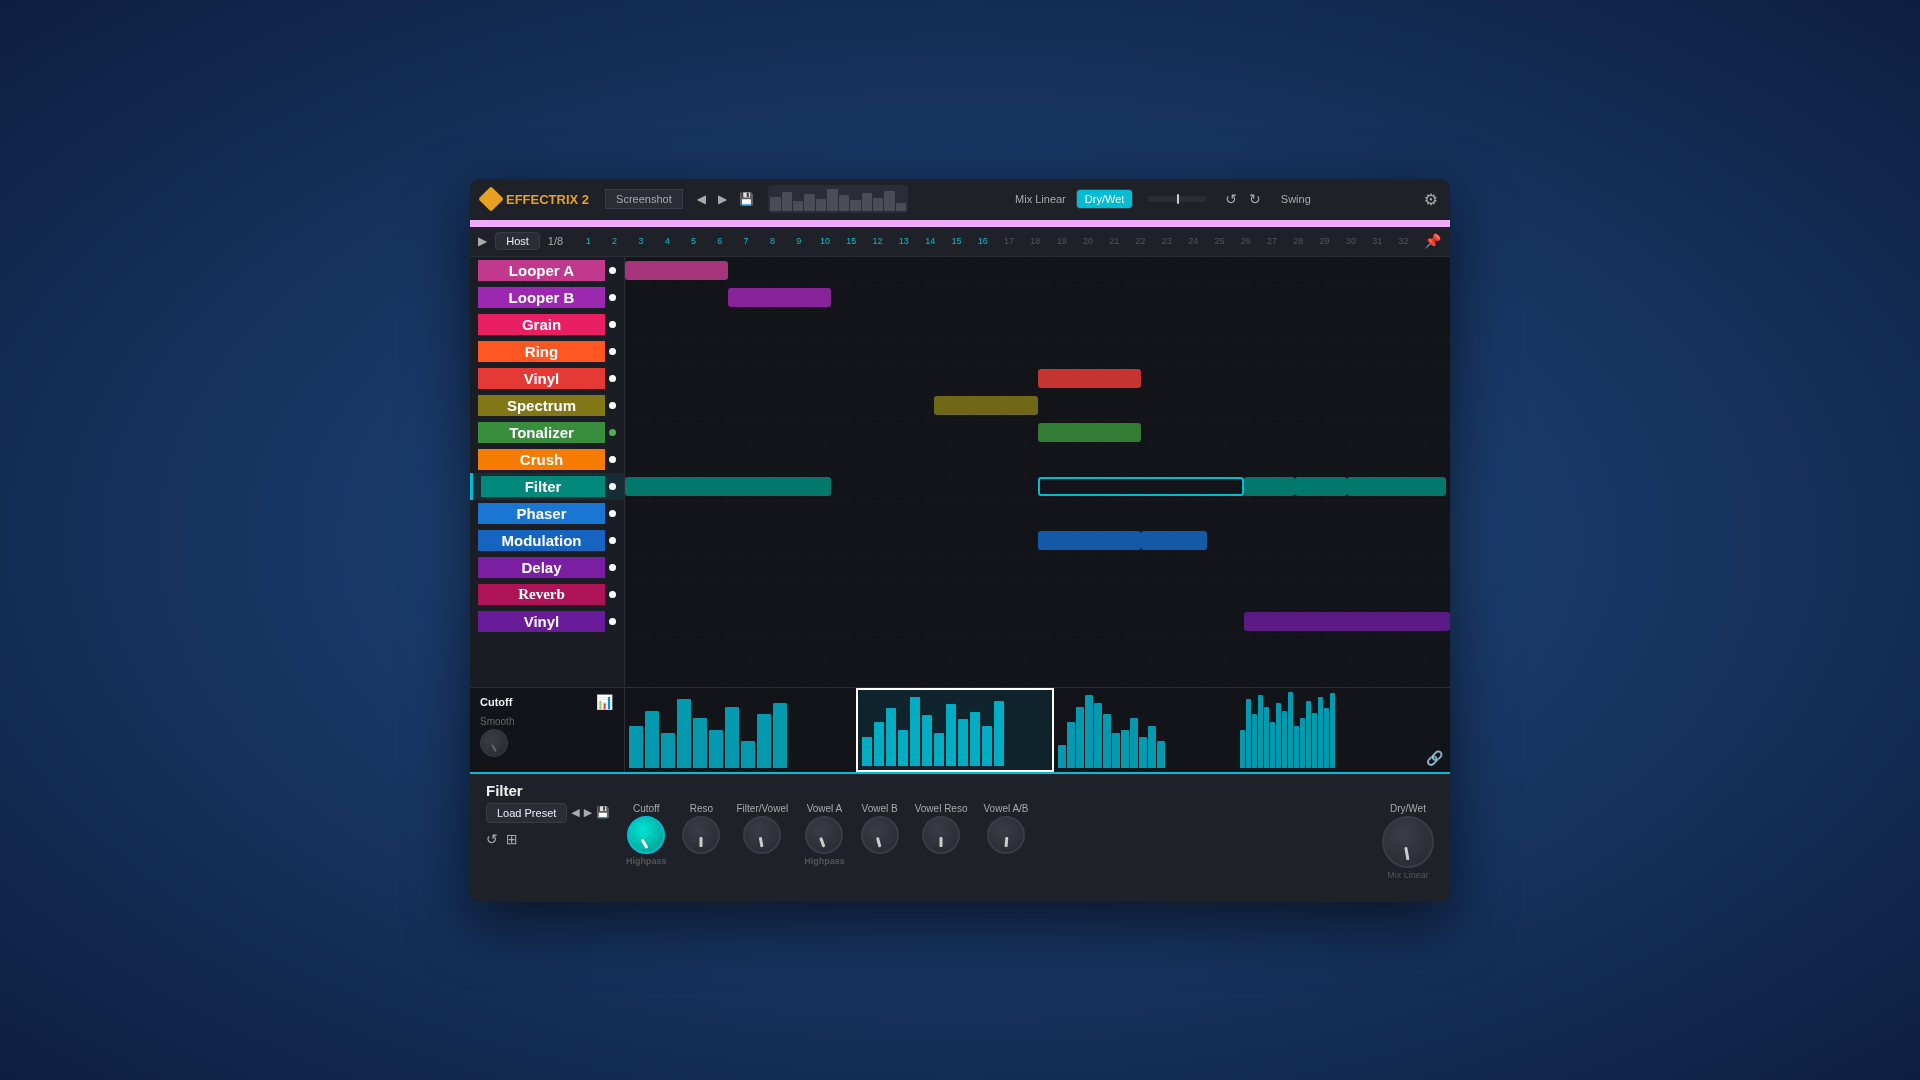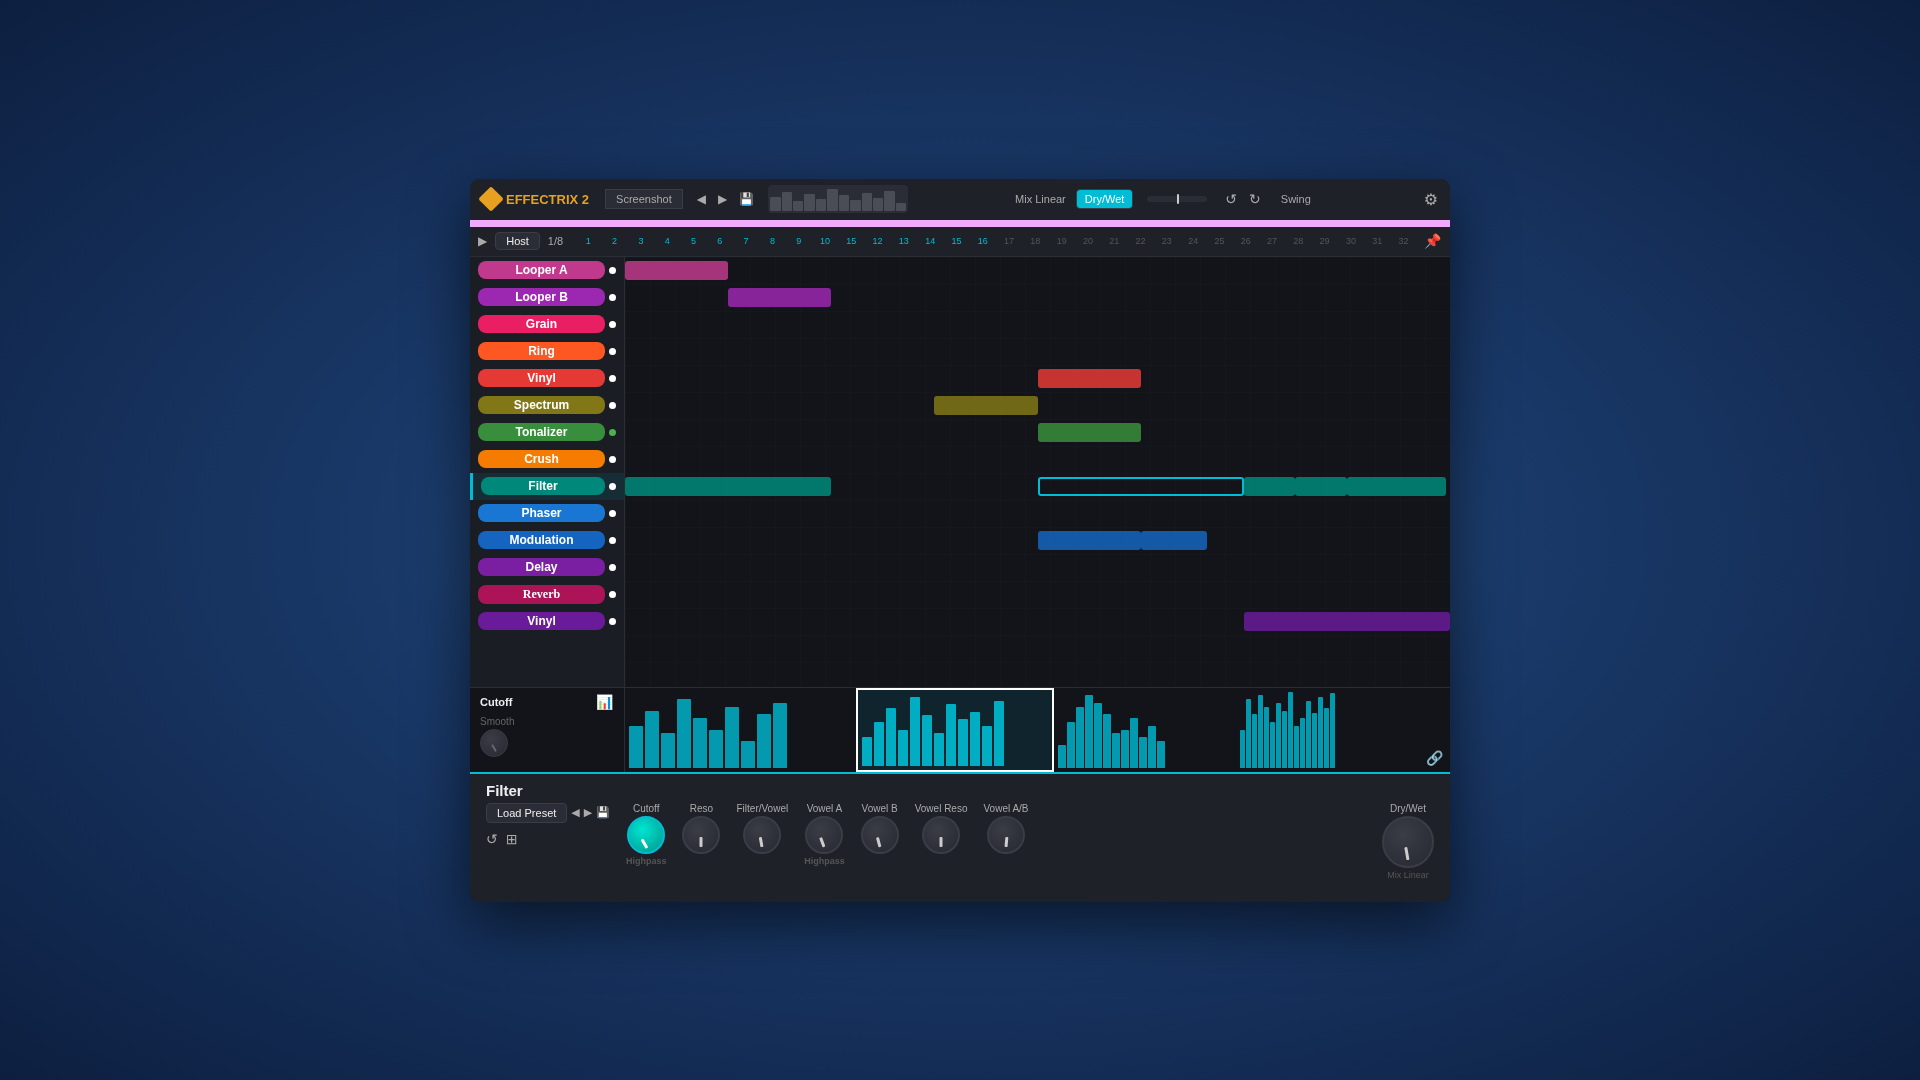--- a/index.html
+++ b/index.html
@@ -199,23 +199,23 @@
       height: 27px;
       padding: 0 8px;
       cursor: pointer;
       position: relative;
     }
     .track-item.active {
       background: rgba(0,188,212,0.1);
       border-left: 3px solid #00bcd4;
     }
     .track-label {
-      border-radius: 8px;
+      border-radius: 0;
       padding: 2px 8px;
-      font-size: 12px;
+      font-size: 15px;
       font-weight: 600;
       color: #fff;
       flex: 1;
       text-align: center;
     }
     .track-dot {
       width: 7px;
       height: 7px;
       border-radius: 50%;
       margin-left: 4px;

